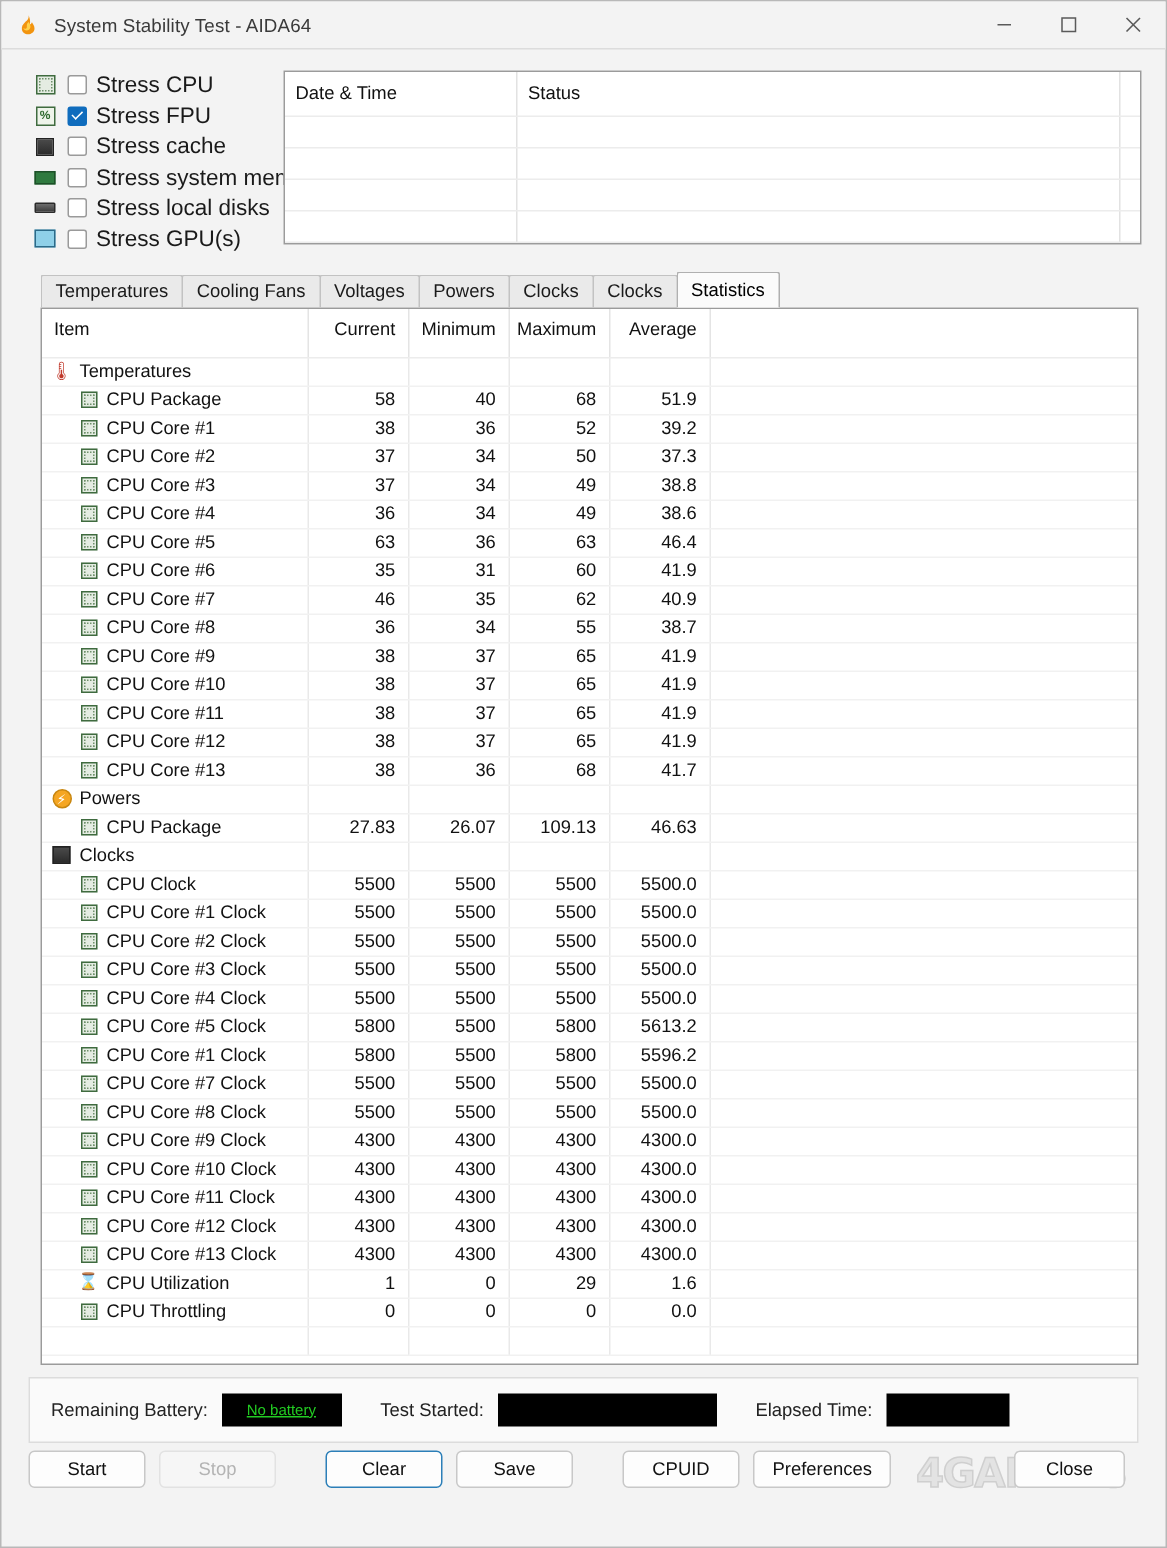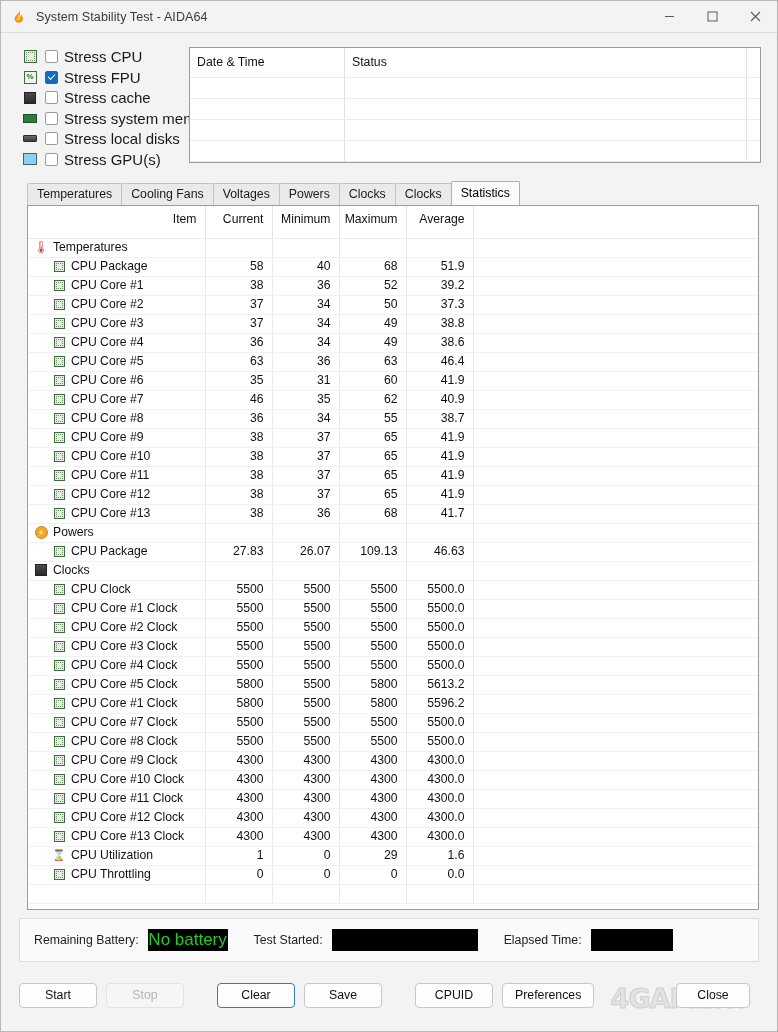--- a/index.html
+++ b/index.html
@@ -117,21 +117,21 @@
   table.stats col.c-num{width:67px;}
   table.stats col.c-pad{width:285px;}
   table.stats th{
     font-weight:normal;text-align:right;
     padding:6px 8px 7px 0;
     border-right:1px solid #e4e4e4;
     border-bottom:1px solid #ececec;
     background:#fff;color:#111;vertical-align:top;height:32px;
     box-sizing:border-box;
   }
-  table.stats th.h-item{text-align:right;padding-left:8px;}
+  table.stats th.h-item{text-align:left;padding-left:8px;}
   table.stats th.h-pad{border-right:none;}
   table.stats td{
     padding:1px 8px 2px 0;text-align:right;height:19px;
     border-right:1px solid #e9e9e9;
     border-bottom:1px solid #f1f1f1;
     color:#111;box-sizing:border-box;white-space:nowrap;
   }
   table.stats td.item{
     text-align:left;padding-left:6px;
   }
@@ -188,26 +188,26 @@
     flex:0 0 44px;
   }
   .sb-label{font-size:12.3px;color:#222;margin-left:14px;margin-right:9px;}
   .sb-box{
     background:#000;height:22px;display:flex;align-items:center;justify-content:center;
     box-sizing:border-box;
   }
   .sb-box.battery{width:80px;}
   .sb-box.started{width:146px;}
   .sb-box.elapsed{width:82px;}
-  .sb-val{font-size:17px;color:#22cc22;font-family:"Liberation Sans",sans-serif;}
+  .sb-val{font-size:10px;color:#22cc22;font-family:"Liberation Sans",sans-serif;text-decoration:underline;}
 
   
   .btnbar{
     flex:0 0 auto;height:34px;display:flex;align-items:center;
-    padding-left:10px;margin-top:16px;position:relative;
+    padding-left:10px;margin-top:0;position:relative;
   }
   .btn{
     height:25px;min-width:78px;padding:0 12px;box-sizing:border-box;
     border:1px solid #c8c8c8;border-radius:4px;background:#fdfdfd;
     font-size:12.3px;color:#111;display:flex;align-items:center;justify-content:center;
     margin-right:9px;
   }
   .btn.default{border:1.6px solid #2c7fb8;}
   .btn.disabled{color:#b4b4b4;background:#f6f6f6;border-color:#e2e2e2;}
   .btn.gap{margin-left:24px;}

